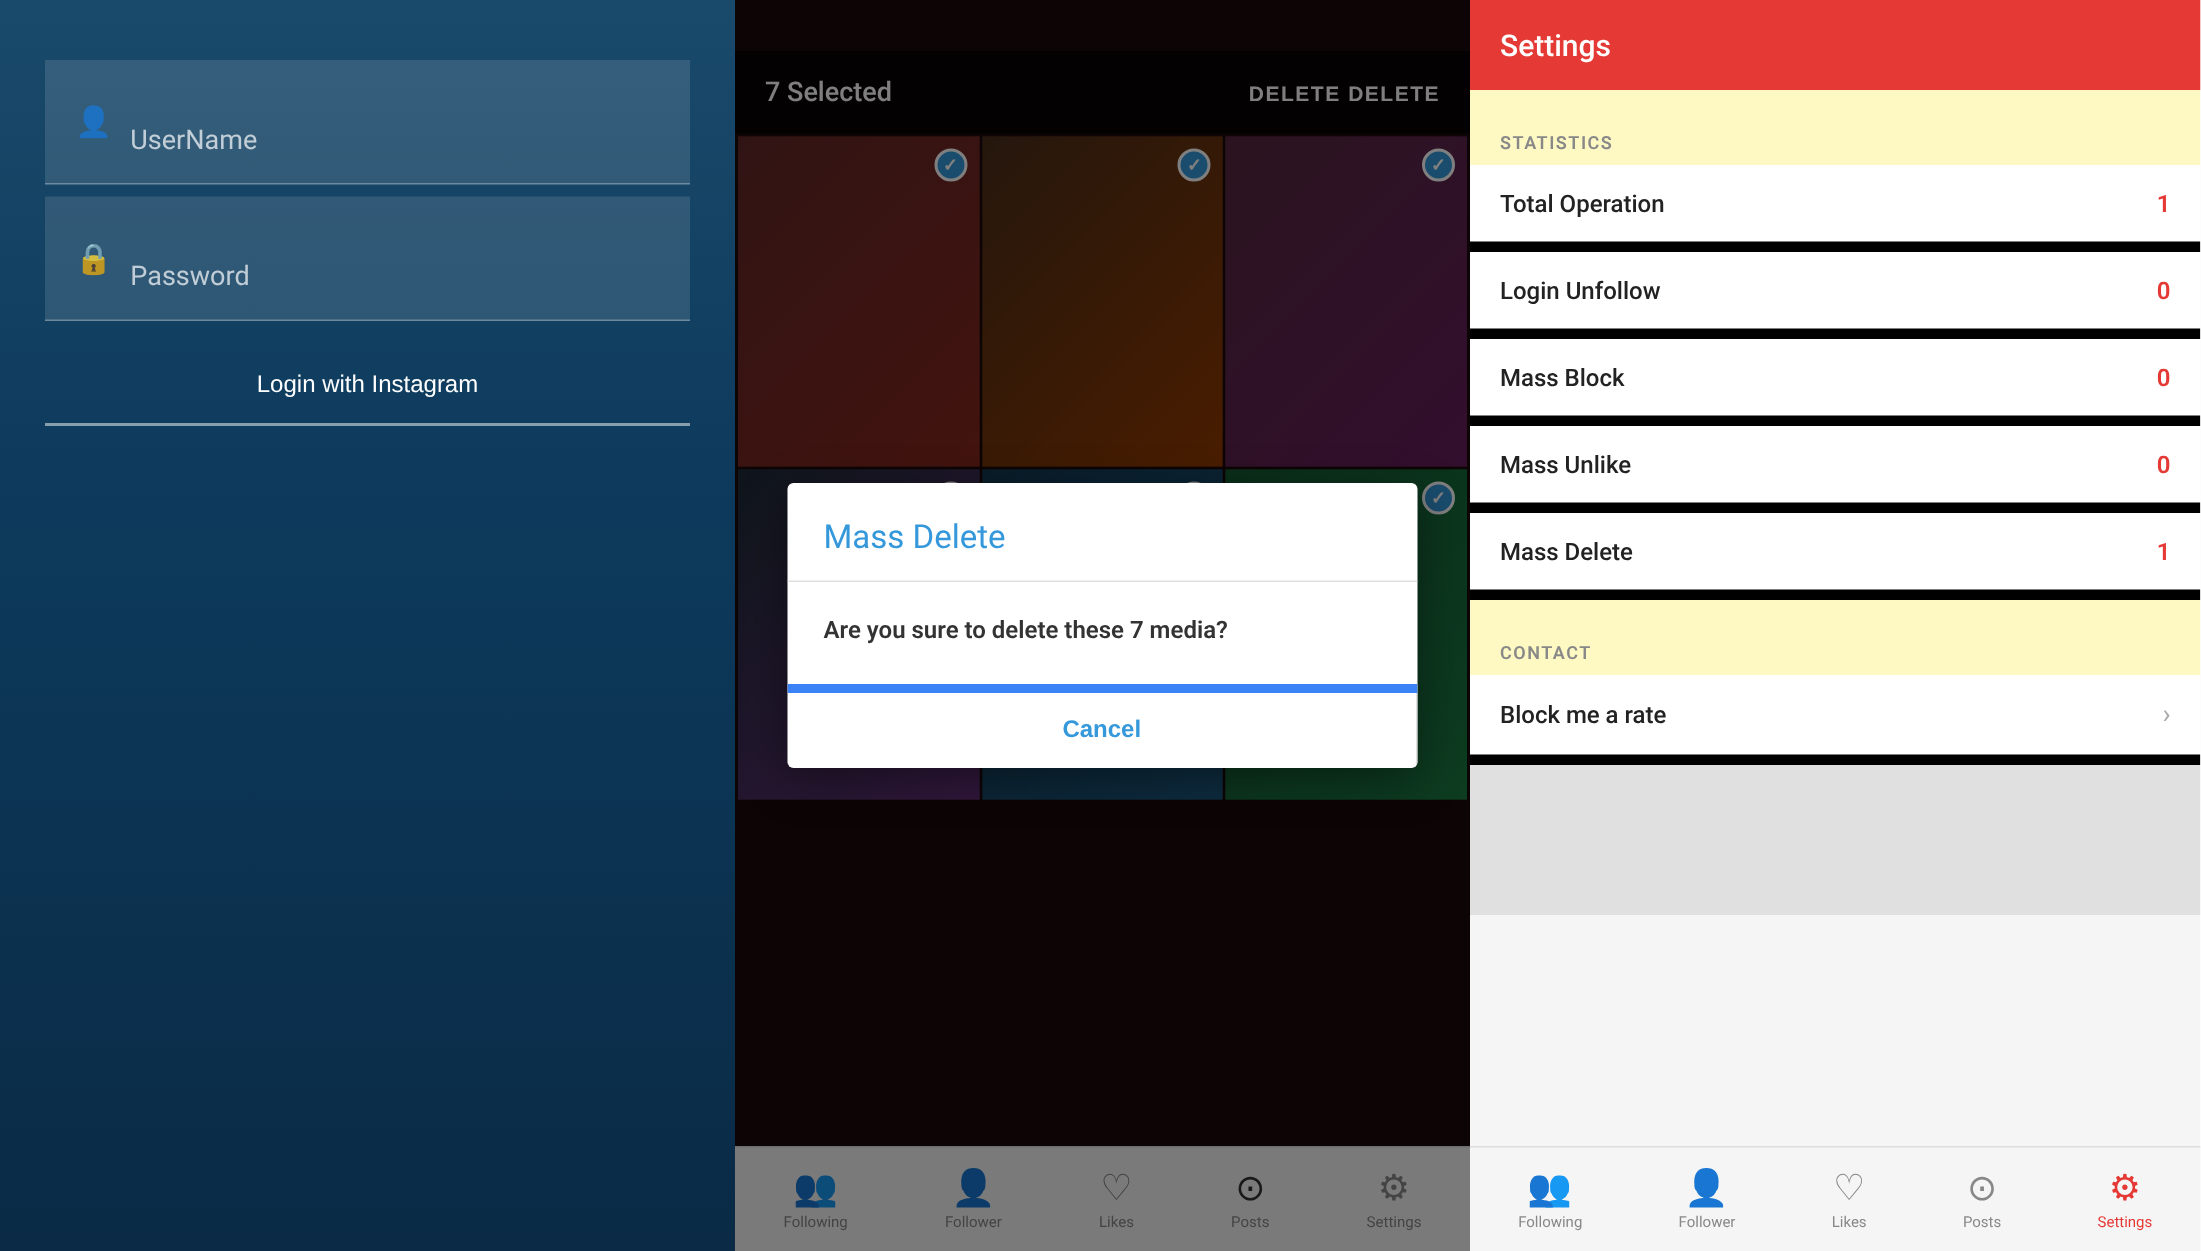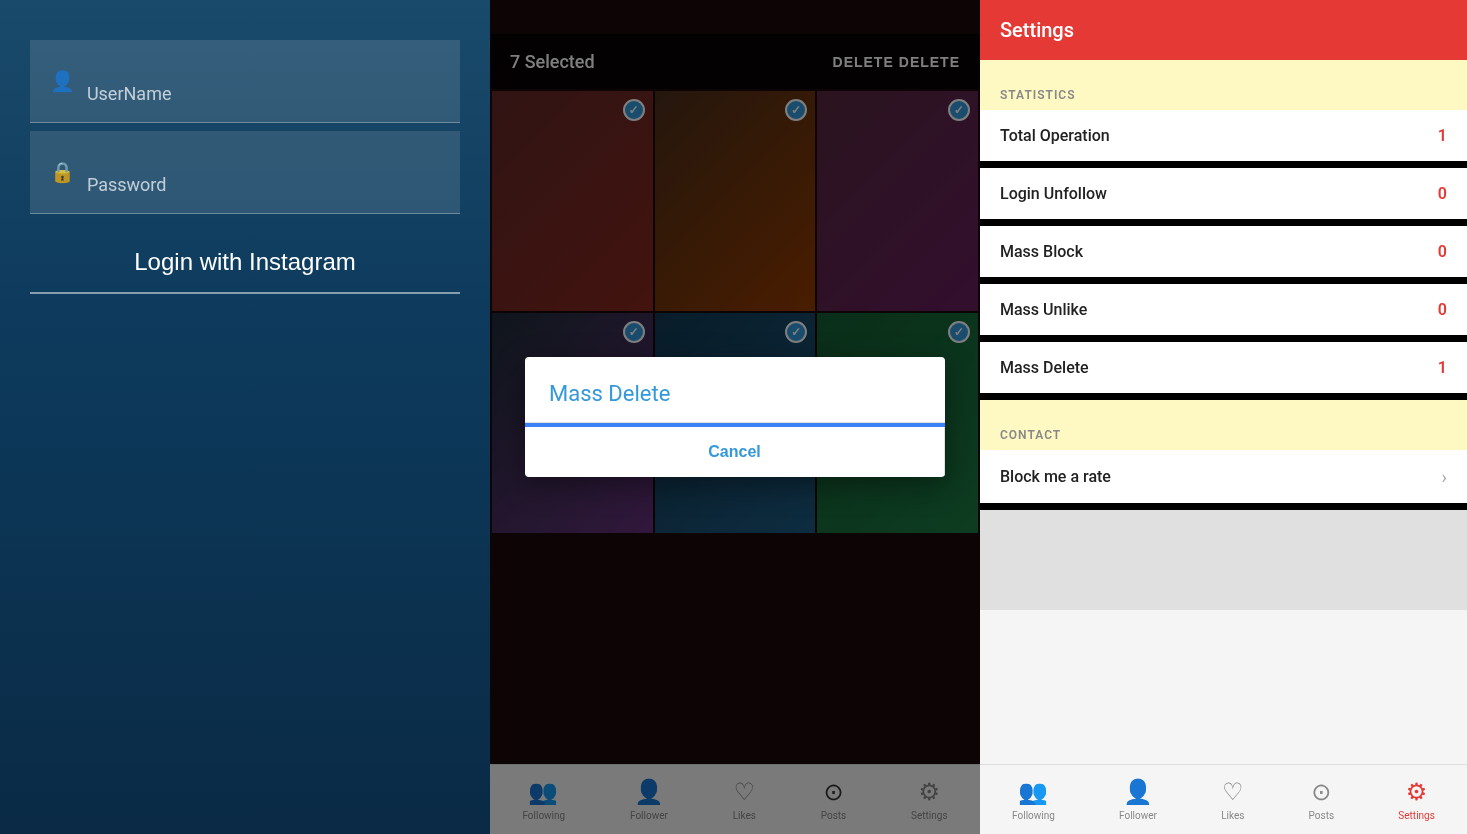--- a/index.html
+++ b/index.html
@@ -49,21 +49,21 @@
       margin-top: 25px;
     }
 
     .login-btn {
       width: 100%;
       background: transparent;
       border: none;
       border-bottom: 2px solid rgba(255,255,255,0.5);
       padding: 16px 20px;
       color: #fff;
-      font-size: 24px;
+      font-size: 16px;
       text-align: center;
       cursor: pointer;
       margin-top: 10px;
     }
 
     
     .middle-panel {
       width: 490px;
       height: 834px;
       background: #1a0a0a;
@@ -180,21 +180,21 @@
     .dialog-body {
       padding: 20px 24px 24px;
       font-size: 16px;
       color: #333;
       font-weight: 600;
       line-height: 1.5;
     }
 
     .dialog-actions {
       display: flex;
-      border-top: 4px solid #3b82f6;
+      border-top: 6px solid #3b82f6;
     }
 
     .dialog-btn {
       flex: 1;
       padding: 16px;
       text-align: center;
       font-size: 16px;
       font-weight: 500;
       cursor: pointer;
       background: none;
@@ -393,20 +393,21 @@
       <div class="post-selected-indicator">✓</div>
     </div>
     <div class="post-thumb">
       <div class="post-selected-indicator">✓</div>
     </div>
   </div>
 
   <div class="dialog-overlay">
     <div class="dialog">
       <div class="dialog-title">Mass Delete</div>
+      <div class="dialog-body">Are you sure to delete these 7 media?</div>
       <div class="dialog-actions">
         <button class="dialog-btn">Cancel</button>
       </div>
     </div>
   </div>
 
   <div class="bottom-nav">
     <div class="nav-item">
       <span class="nav-icon">👥</span>
       <span class="nav-label">Following</span>

